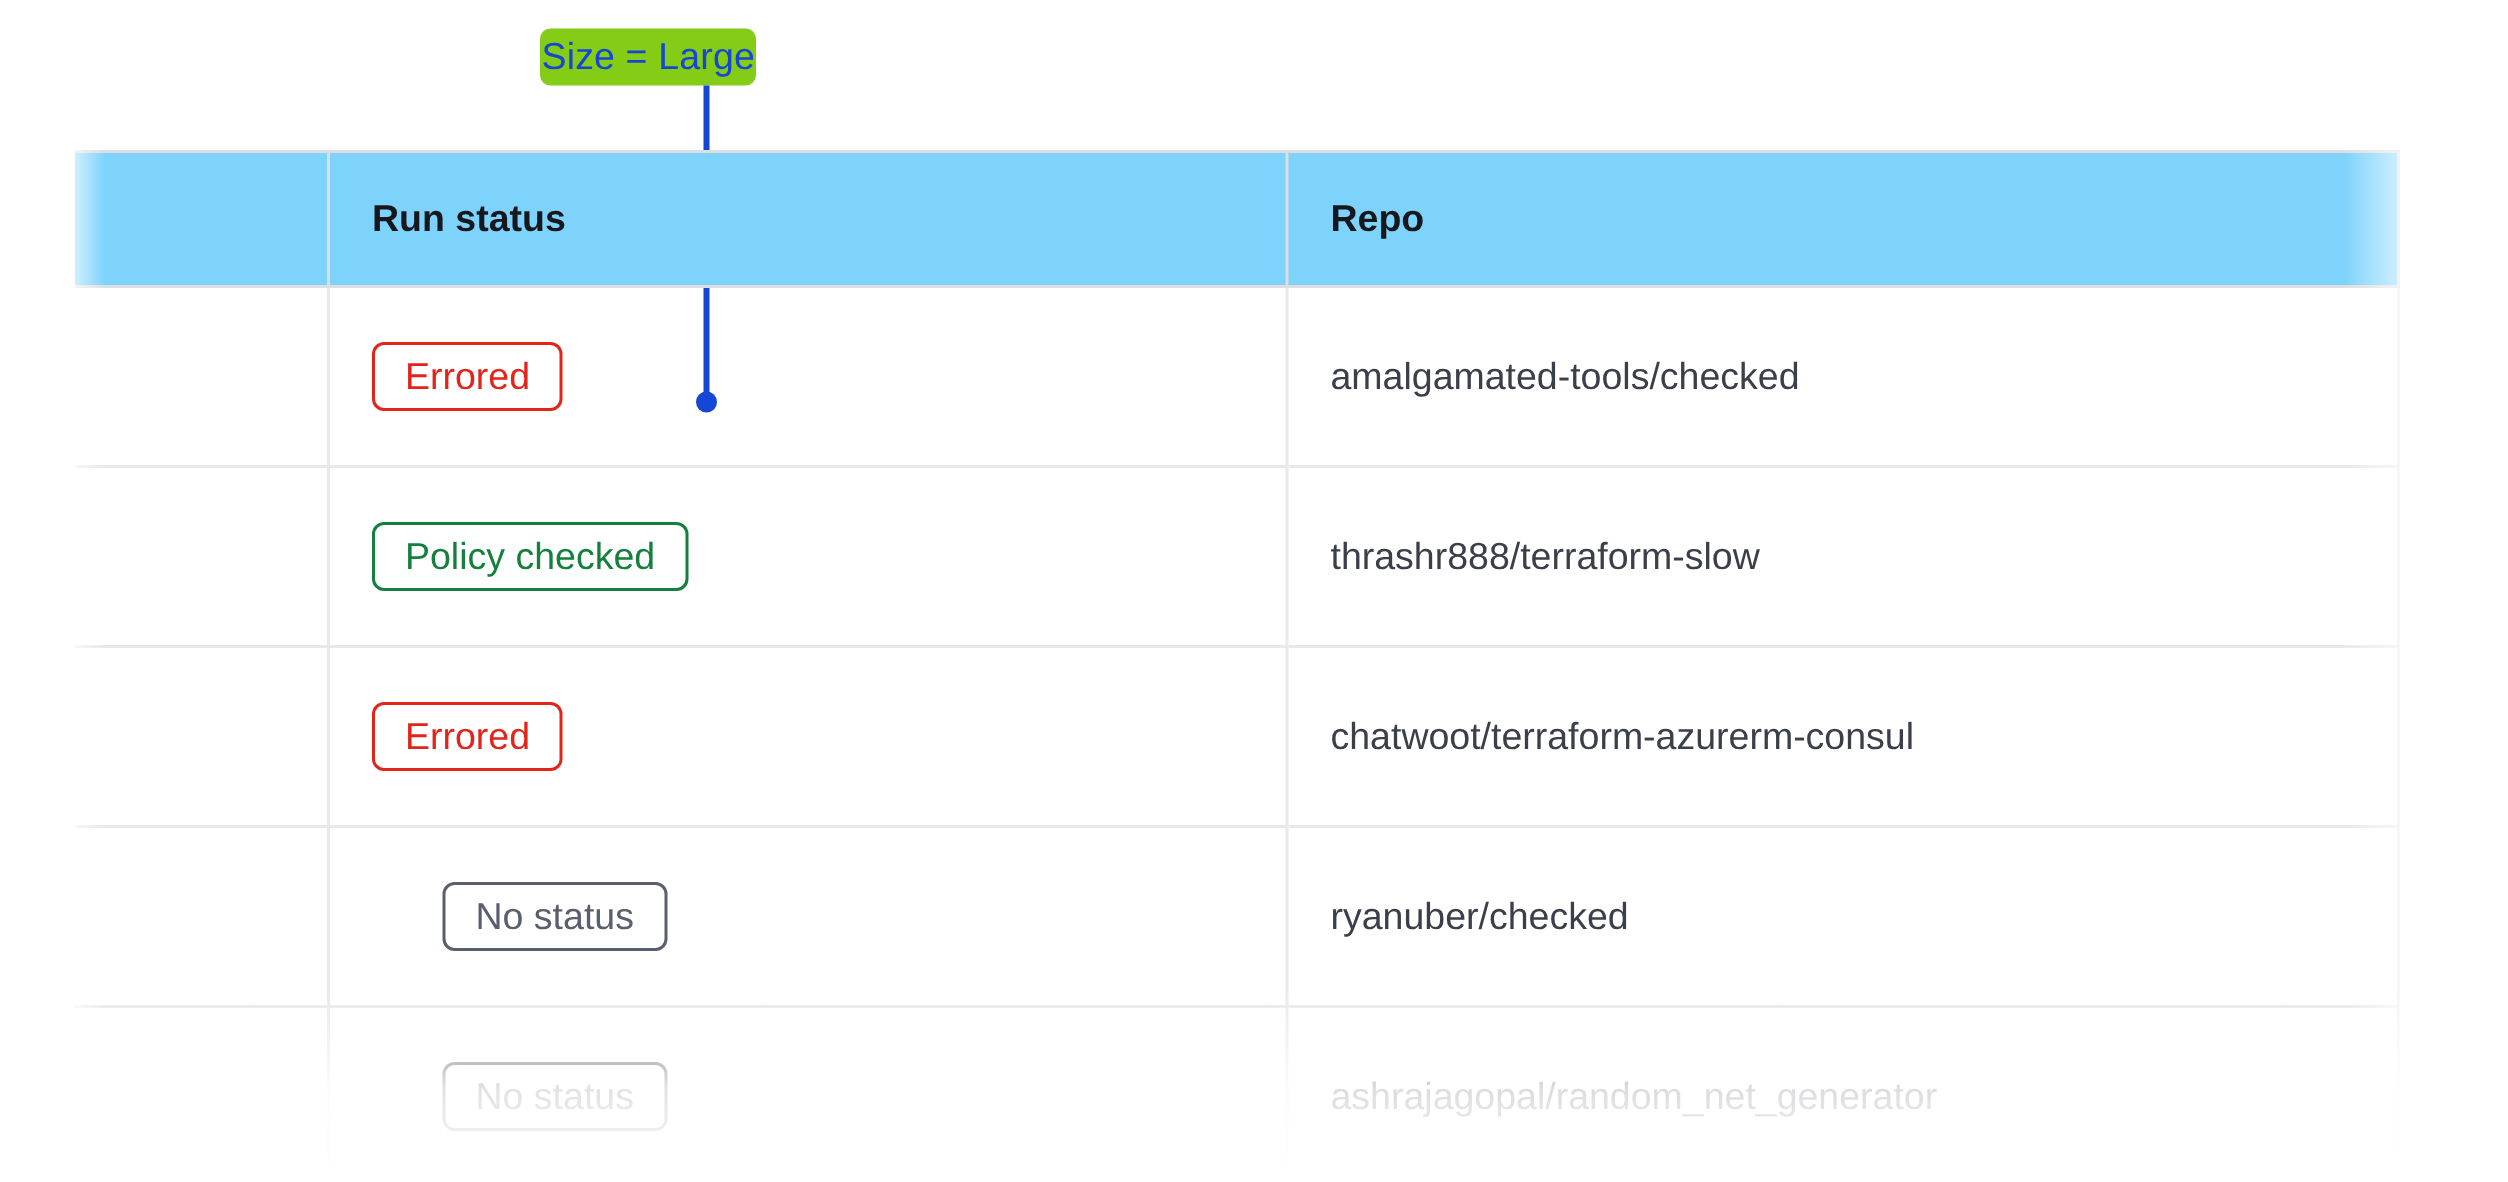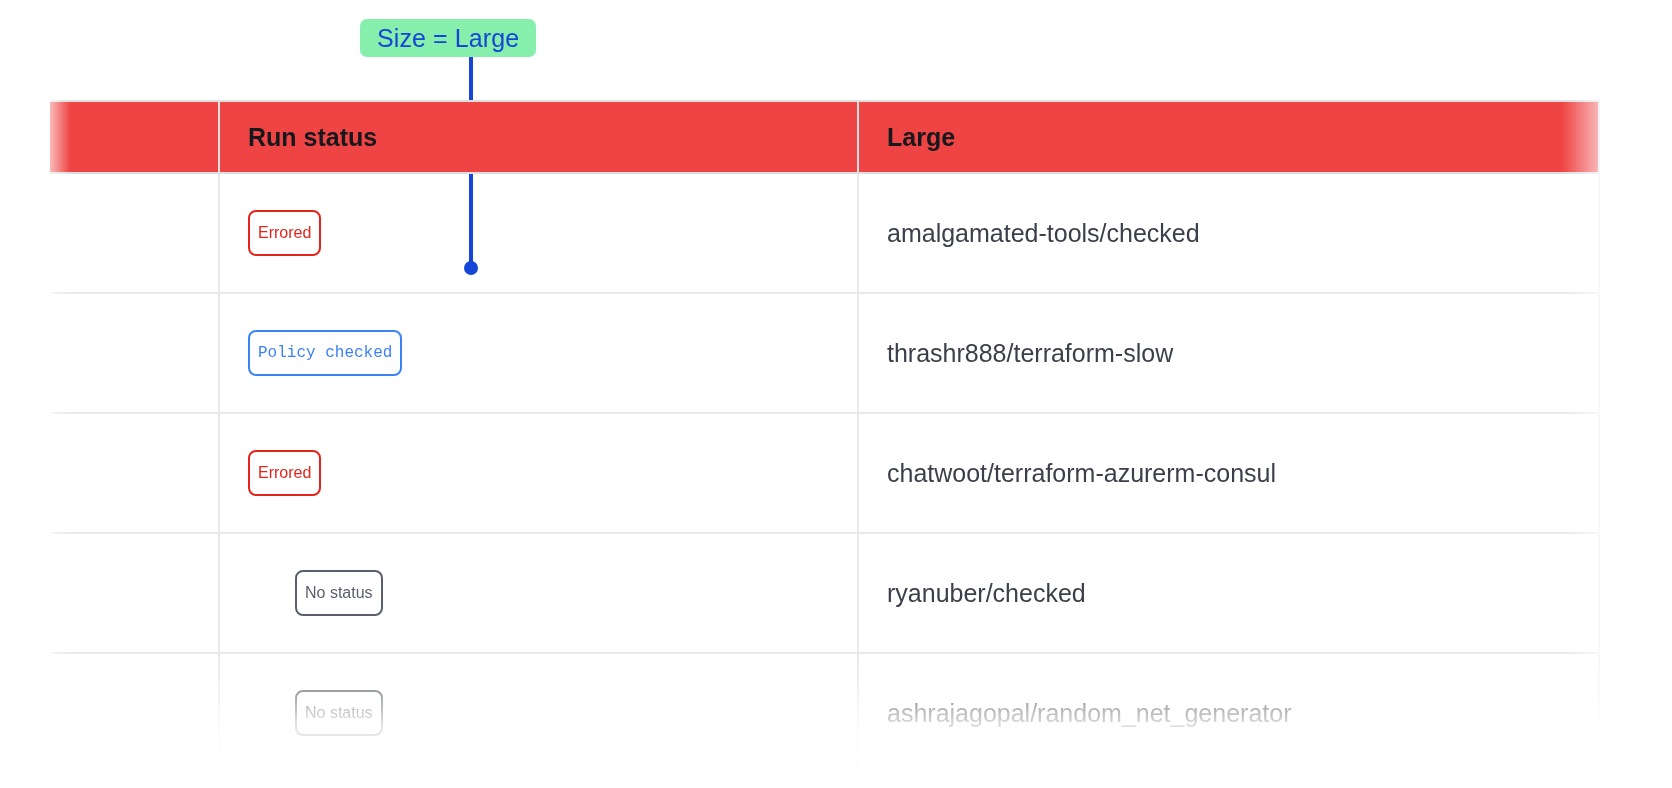--- a/index.html
+++ b/index.html
@@ -23,25 +23,25 @@
     background: #ffffff;
     overflow: hidden;
   }
 
   
   .callout {
     position: absolute;
     left: 360px;
     top: 19px;
     height: 38px;
-    padding: 0 17px;
+    padding: 0 1px;
     display: flex;
     align-items: center;
     border-radius: 7px;
-    background: #86efac;
+    background: #84cc16;
     color: #1646d6;
     font-size: 25px;
     font-weight: 400;
     letter-spacing: 0.1px;
     white-space: nowrap;
   }
 
   .leader-line {
     position: absolute;
     left: 469px;
@@ -74,22 +74,22 @@
     table-layout: fixed;
     width: 1549px;
     font-size: 25px;
   }
 
   .tbl col.c-lead  { width: 169px; }
   .tbl col.c-status{ width: 639px; }
   .tbl col.c-repo  { width: 741px; }
 
   .tbl thead th {
-    background: #ef4444;
-    height: 72px;
+    background: #7dd3fc;
+    height: 90px;
     padding: 0 0 0 28px;
     text-align: left;
     font-size: 25px;
     font-weight: 700;
     color: #16181d;
     border-top: 2px solid #dcdee2;
     border-bottom: 2px solid #dcdee2;
     border-right: 2px solid #dcdee2;
     vertical-align: middle;
     box-sizing: border-box;
@@ -109,30 +109,30 @@
     white-space: nowrap;
   }
   .tbl tbody td.c-lead-d { padding-left: 0; }
 
   
   .pill {
     display: inline-flex;
     align-items: center;
     justify-content: center;
     height: 42px;
-    padding: 0 8px;
+    padding: 0 20px;
     border-radius: 8px;
     border: 2px solid currentColor;
-    font-size: 16px;
+    font-size: 25px;
     line-height: 1;
     white-space: nowrap;
     background: #ffffff;
   }
   .pill-errored  { color: #e1251b; }
-  .pill-policy   { color: #3b82f6; font-family: Liberation Mono, monospace; }
+  .pill-policy   { color: #15803d; }
   .pill-none     { color: #5a5f6e; margin-left: 47px; }
 
   
   .fade {
     position: absolute;
     pointer-events: none;
     z-index: 30;
   }
   .fade-left {
     left: 0; top: 0; width: 70px; height: 788px;
@@ -167,21 +167,21 @@
     <table class="tbl">
       <colgroup>
         <col class="c-lead">
         <col class="c-status">
         <col class="c-repo">
       </colgroup>
       <thead>
         <tr>
           <th class="c-lead-h"></th>
           <th>Run status</th>
-          <th>Large</th>
+          <th>Repo</th>
         </tr>
       </thead>
       <tbody>
 
         <tr>
           <td class="c-lead-d"></td>
           <td>
             <span class="pill pill-errored">Errored</span>
           </td>
           <td>amalgamated-tools/checked</td>

